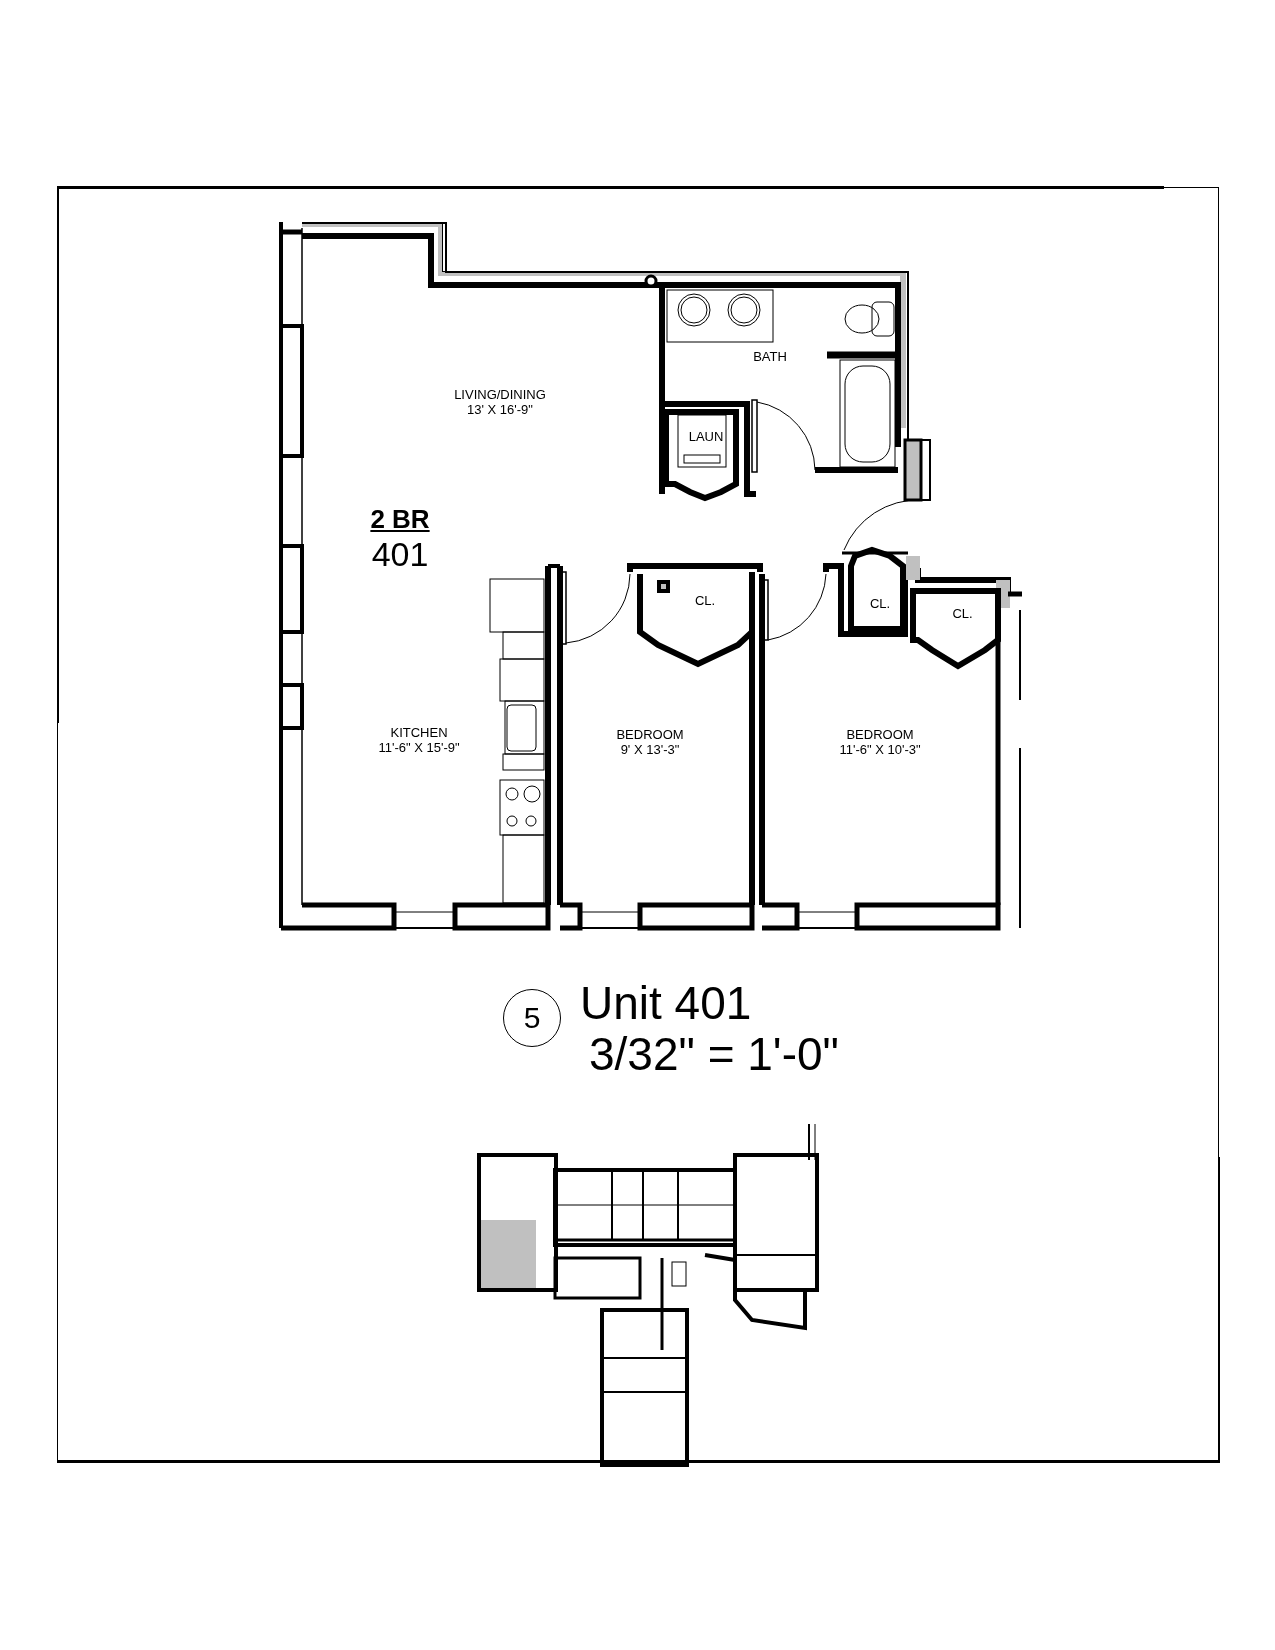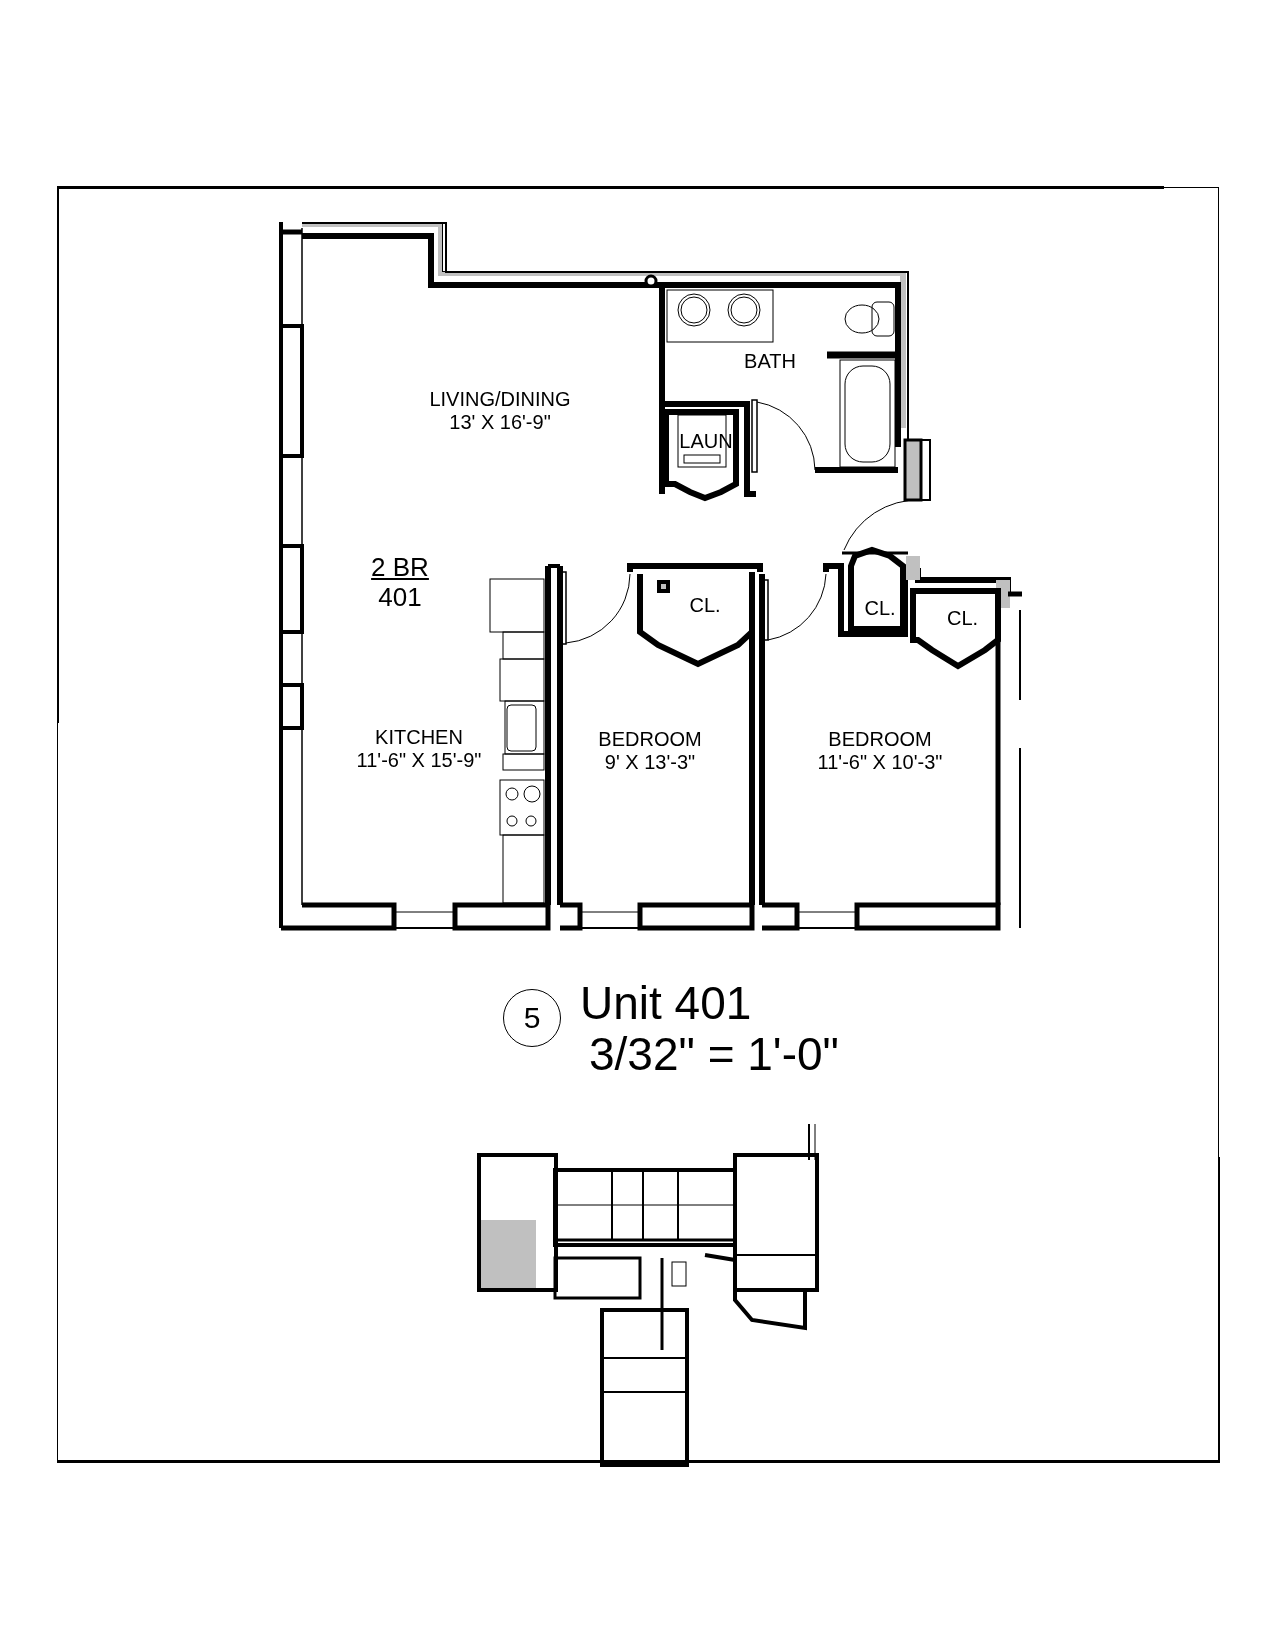--- a/index.html
+++ b/index.html
@@ -6,23 +6,23 @@
   body { width: 1275px; height: 1650px; position: relative; overflow: hidden; font-family: "Liberation Sans", sans-serif; }
   .frame-top { position: absolute; left: 57px; top: 186px; width: 1107px; height: 3px; background: #000; }
   .frame-top-thin { position: absolute; left: 1164px; top: 187px; width: 55px; height: 1px; background: #000; }
   .frame-left { position: absolute; left: 57px; top: 186px; width: 2px; height: 537px; background: #000; }
   .frame-left-lower { position: absolute; left: 57px; top: 723px; width: 1px; height: 740px; background: #000; }
   .frame-right { position: absolute; left: 1218px; top: 187px; width: 1px; height: 970px; background: #000; }
   .frame-right-lower { position: absolute; left: 1218px; top: 1157px; width: 2px; height: 306px; background: #000; }
   .frame-bottom { position: absolute; left: 57px; top: 1460px; width: 1163px; height: 3px; background: #000; }
   svg.plan { position: absolute; left: 0; top: 0; }
   .label { position: absolute; text-align: center; color: #000; line-height: 1.15; white-space: nowrap; }
-  .room-label { font-size: 20px; }
-  .unit-tag { font-size: 26px; font-weight: normal; text-decoration: underline; margin-top: 48px; }
-  .unit-num { font-size: 26px; }
+  .room-label { font-size: 13px; }
+  .unit-tag { font-size: 26px; font-weight: bold; text-decoration: underline; }
+  .unit-num { font-size: 34px; }
   .callout-circle { position: absolute; width: 56px; height: 56px; border: 1px solid #000; border-radius: 50%; display: flex; align-items: center; justify-content: center; font-size: 30px; }
   .callout-title { position: absolute; font-size: 46px; line-height: 1.1; white-space: nowrap; }
 </style>
 </head>
 <body>
 
 <div>
   <div class="frame-top"></div>
   <div class="frame-top-thin"></div>
   <div class="frame-left"></div>

